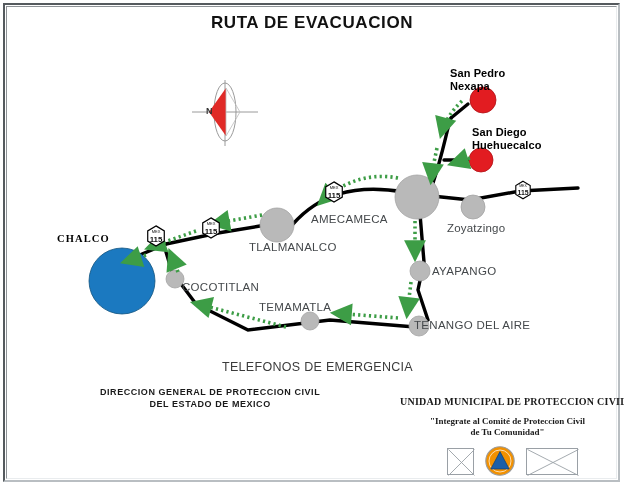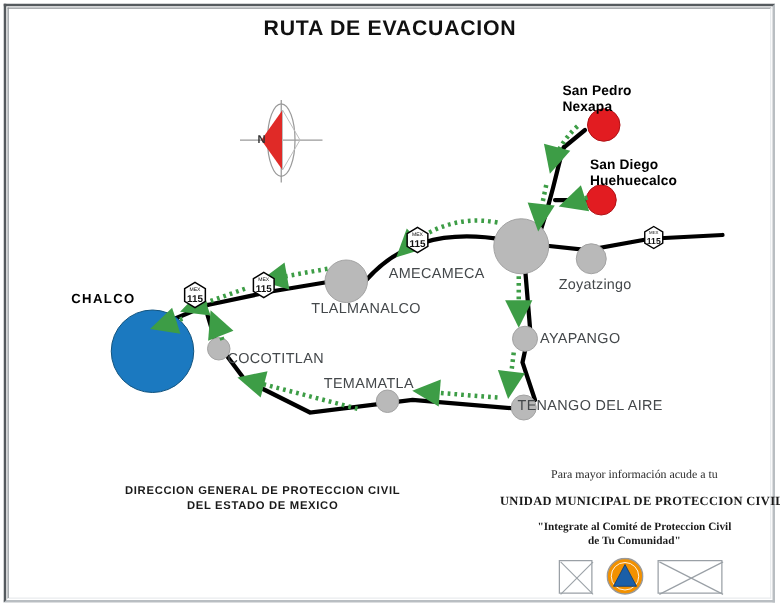--- a/index.html
+++ b/index.html
@@ -223,21 +223,21 @@
         <text x="0" y="6" font-family="Liberation Sans, sans-serif" font-size="8.6" font-weight="bold" text-anchor="middle" fill="#111">115</text>
       </g>
       <g transform="translate(523,190) scale(0.80)">
         <path d="M0,-11 L9,-5.5 L9,5.5 L0,11 L-9,5.5 L-9,-5.5 Z" fill="#ffffff" stroke="#000000" stroke-width="1.4"></path>
         <text x="0" y="-3.2" font-family="Liberation Sans, sans-serif" font-size="4.4" text-anchor="middle" fill="#111">MEX</text>
         <text x="0" y="6" font-family="Liberation Sans, sans-serif" font-size="8.6" font-weight="bold" text-anchor="middle" fill="#111">115</text>
       </g>
     </g>
   </svg>
 
-  <div class="lbl lbl-chalco" style="left:57px; top:233px;">CHALCO</div>
+  <div class="lbl lbl-chalco" style="left:57px; top:233px;font-family:Liberation Serif, serif;">CHALCO</div>
 
   <div class="lbl lbl-red" style="left:450px; top:67px;">
     <span>San Pedro</span><br>
     <span>Nexapa</span>
   </div>
 
   <div class="lbl lbl-red" style="left:472px; top:126px;">
     <span>San Diego</span><br>
     <span>Huehuecalco</span>
   </div>
@@ -245,28 +245,28 @@
   <div class="lbl lbl-city" style="left:311px; top:213px;">AMECAMECA</div>
   <div class="lbl lbl-city" style="left:249px; top:241px;">TLALMANALCO</div>
   <div class="lbl lbl-city" style="left:182px; top:281px;">COCOTITLAN</div>
   <div class="lbl lbl-city" style="left:259px; top:301px;">TEMAMATLA</div>
   <div class="lbl lbl-city" style="left:414px; top:319px;">TENANGO DEL AIRE</div>
   <div class="lbl lbl-city" style="left:432px; top:265px;">AYAPANGO</div>
   <div class="lbl lbl-city-mixed" style="left:447px; top:222px;text-align:right;">Zoyatzingo</div>
 
   <div class="lbl lbl-compass-n" style="left:206px; top:106px;">N</div>
 
+  <div class="tel-head" style="left:222px; top:360px;">TELEFONOS DE EMERGENCIA</div>
 
   <div class="dgpc" style="left:100px; top:386px;">
     <span>DIRECCION GENERAL DE PROTECCION CIVIL</span><br>
     <span>DEL ESTADO DE MEXICO</span>
   </div>
 
 
-  <div class="rblock r-line1" style="left:400px; top:375px; width:215px;">Para mayor información acude a tu</div>
   <div class="rblock r-line2" style="left:400px; top:396px; width:215px;">UNIDAD MUNICIPAL DE PROTECCION CIVIL</div>
   <div class="rblock r-line3" style="left:400px; top:416px; width:215px;">
     <span>"Integrate al Comité de Proteccion Civil</span><br>
     <span>de Tu Comunidad"</span>
   </div>
 
   <div class="logos" style="left:447px; top:446px;">
 
     <div class="ph-box" style="width:27px; height:27px;">
       <svg width="27" height="27" viewBox="0 0 27 27">

